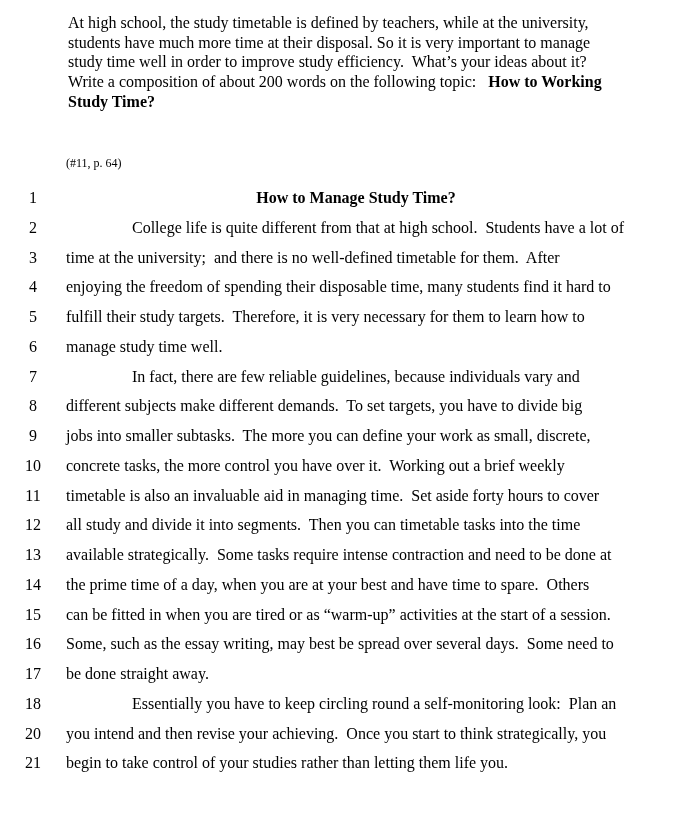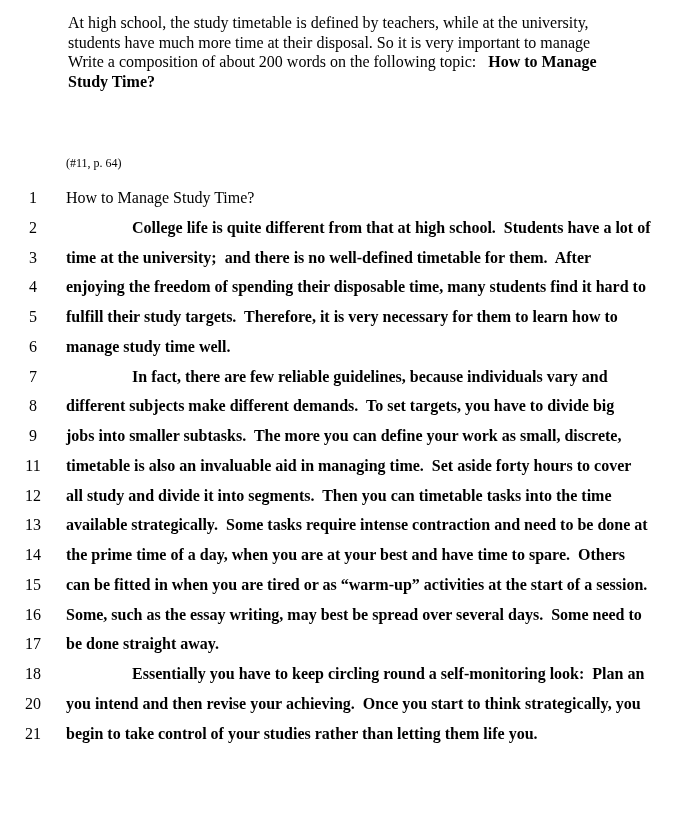--- a/index.html
+++ b/index.html
@@ -57,40 +57,40 @@
   }
   .line-num {
     flex: 0 0 66px;
     text-align: center;
     font-size: 16px;
   }
   .line-text {
     flex: 1 1 auto;
     white-space: pre;
     font-size: 16px;
-    font-weight: bold;
   }
   .line-text.indent {
     text-indent: 66px;
   }
   .line-text.title {
-    font-weight: normal;
-    text-align: left;
+    font-weight: bold;
+    text-align: center;
     padding-right: 45px;
   }
 </style>
 </head>
 <body style="background: rgb(255, 255, 255); color: rgb(0, 0, 0);">
 
 <div class="page">
 
   <div class="prompt" id="prompt-lines">
       <div class="prompt-line"><span class="reg-seg">At high school, the study timetable is defined by teachers, while at the university,</span><span class="bold-seg"></span></div>
       <div class="prompt-line"><span class="reg-seg">students have much more time at their disposal. So it is very important to manage</span><span class="bold-seg"></span></div>
-      <div class="prompt-line"><span class="reg-seg">Write a composition of about 200 words on the following topic:   </span><span class="bold-seg">How to Manage</span></div>
+      <div class="prompt-line"><span class="reg-seg">study time well in order to improve study efficiency.  What’s your ideas about it?</span><span class="bold-seg"></span></div>
+      <div class="prompt-line"><span class="reg-seg">Write a composition of about 200 words on the following topic:   </span><span class="bold-seg">How to Working</span></div>
       <div class="prompt-line"><span class="reg-seg"></span><span class="bold-seg">Study Time?</span></div>
     </div>
 
   <div class="reference">(#11, p. 64)</div>
 
   <div class="essay" id="essay-lines">
       <div class="essay-line">
     <span class="line-num">1</span>
     <span class="line-text title">How to Manage Study Time?</span>
   </div>
@@ -118,20 +118,24 @@
     <span class="line-num">7</span>
     <span class="line-text indent">In fact, there are few reliable guidelines, because individuals vary and</span>
   </div>
       <div class="essay-line">
     <span class="line-num">8</span>
     <span class="line-text">different subjects make different demands.  To set targets, you have to divide big</span>
   </div>
       <div class="essay-line">
     <span class="line-num">9</span>
     <span class="line-text">jobs into smaller subtasks.  The more you can define your work as small, discrete,</span>
+  </div>
+      <div class="essay-line">
+    <span class="line-num">10</span>
+    <span class="line-text">concrete tasks, the more control you have over it.  Working out a brief weekly</span>
   </div>
       <div class="essay-line">
     <span class="line-num">11</span>
     <span class="line-text">timetable is also an invaluable aid in managing time.  Set aside forty hours to cover</span>
   </div>
       <div class="essay-line">
     <span class="line-num">12</span>
     <span class="line-text">all study and divide it into segments.  Then you can timetable tasks into the time</span>
   </div>
       <div class="essay-line">

